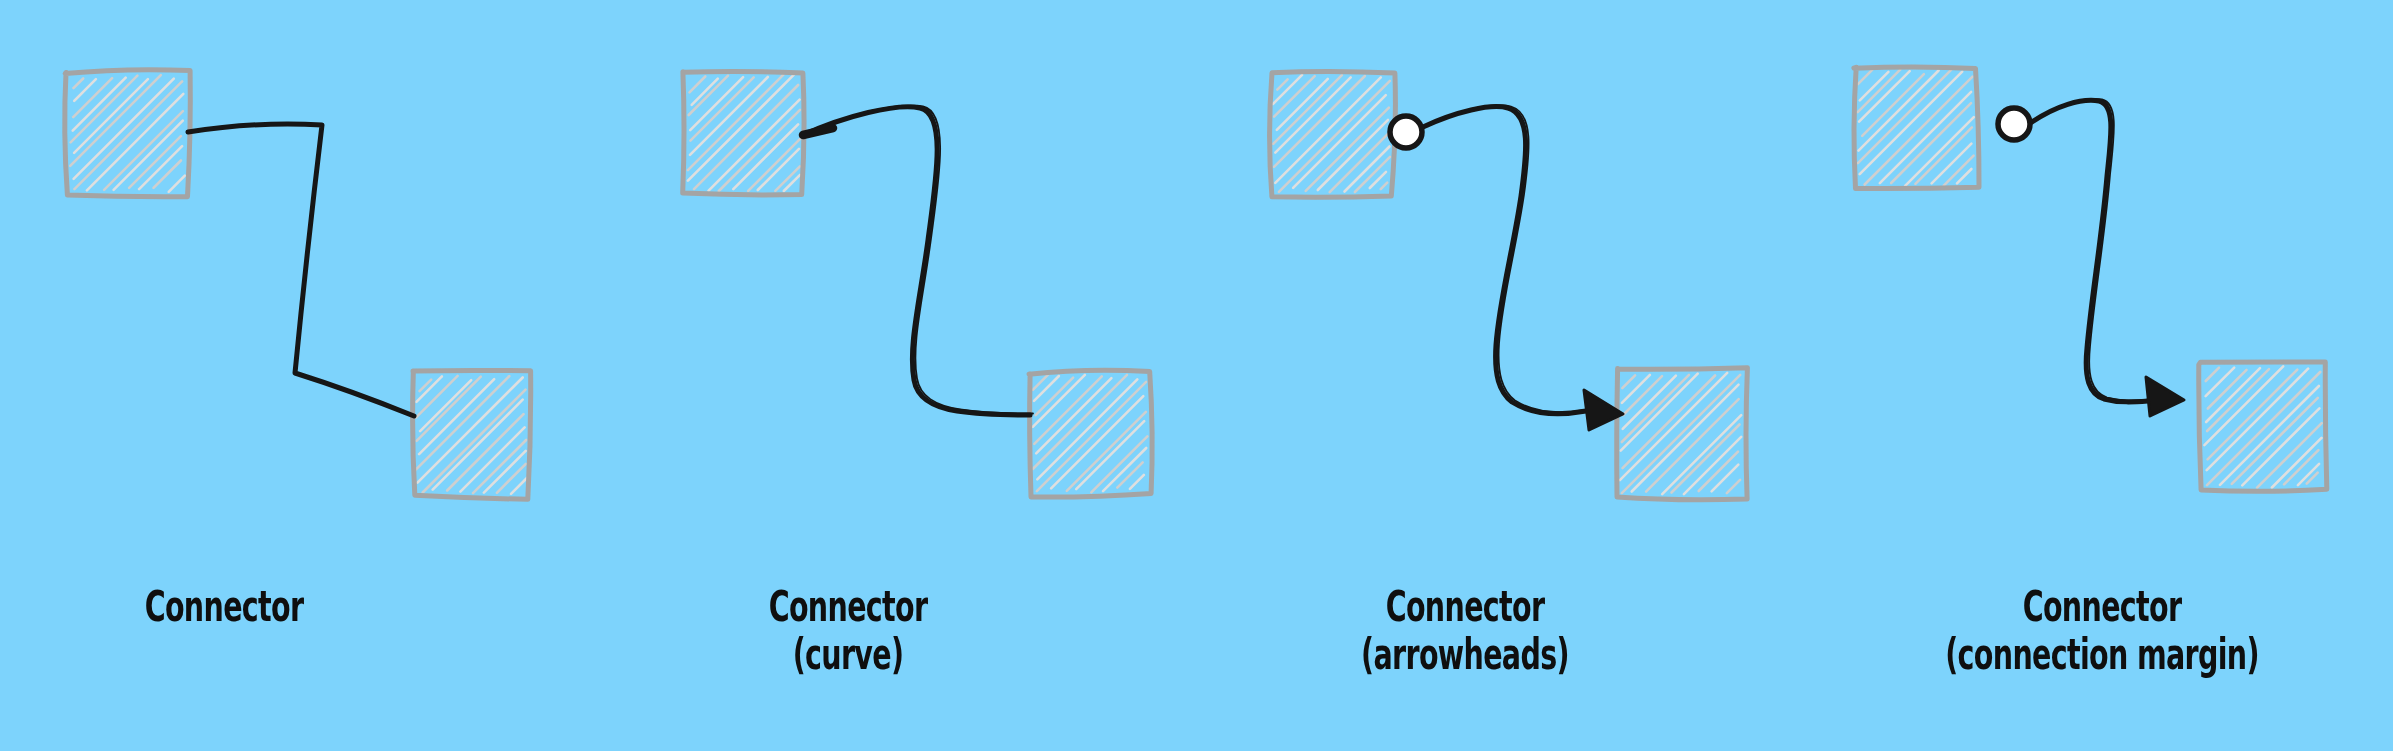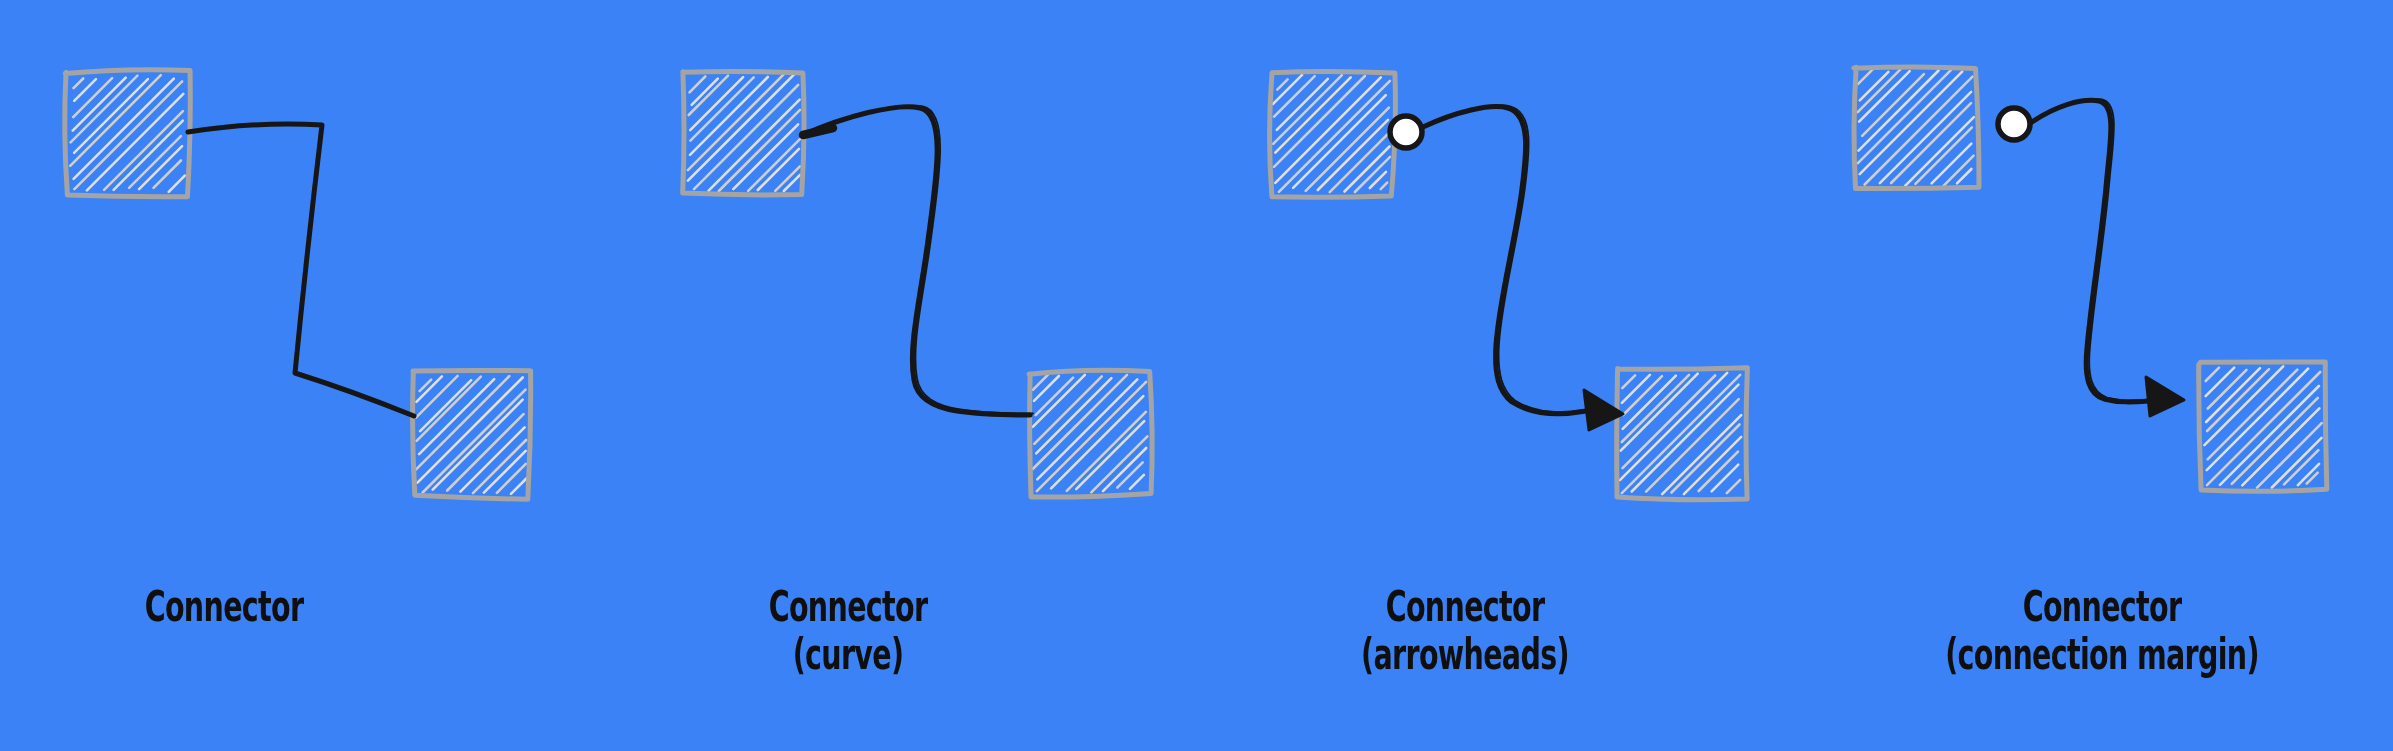--- a/index.html
+++ b/index.html
@@ -4,21 +4,21 @@
 <style>
   html, body {
     margin: 0;
     padding: 0;
     background: #ffffff;
   }
   .canvas-wrap {
     position: relative;
     width: 2393px;
     height: 751px;
-    background: #3b82f6;
+    background: #7dd3fc;
     overflow: hidden;
   }
   svg {
     display: block;
   }
   text.panel-label-line {
     font-family: "DejaVu Sans", "Liberation Sans", sans-serif;
     font-weight: bold;
     font-size: 42px;
     letter-spacing: -1px;

